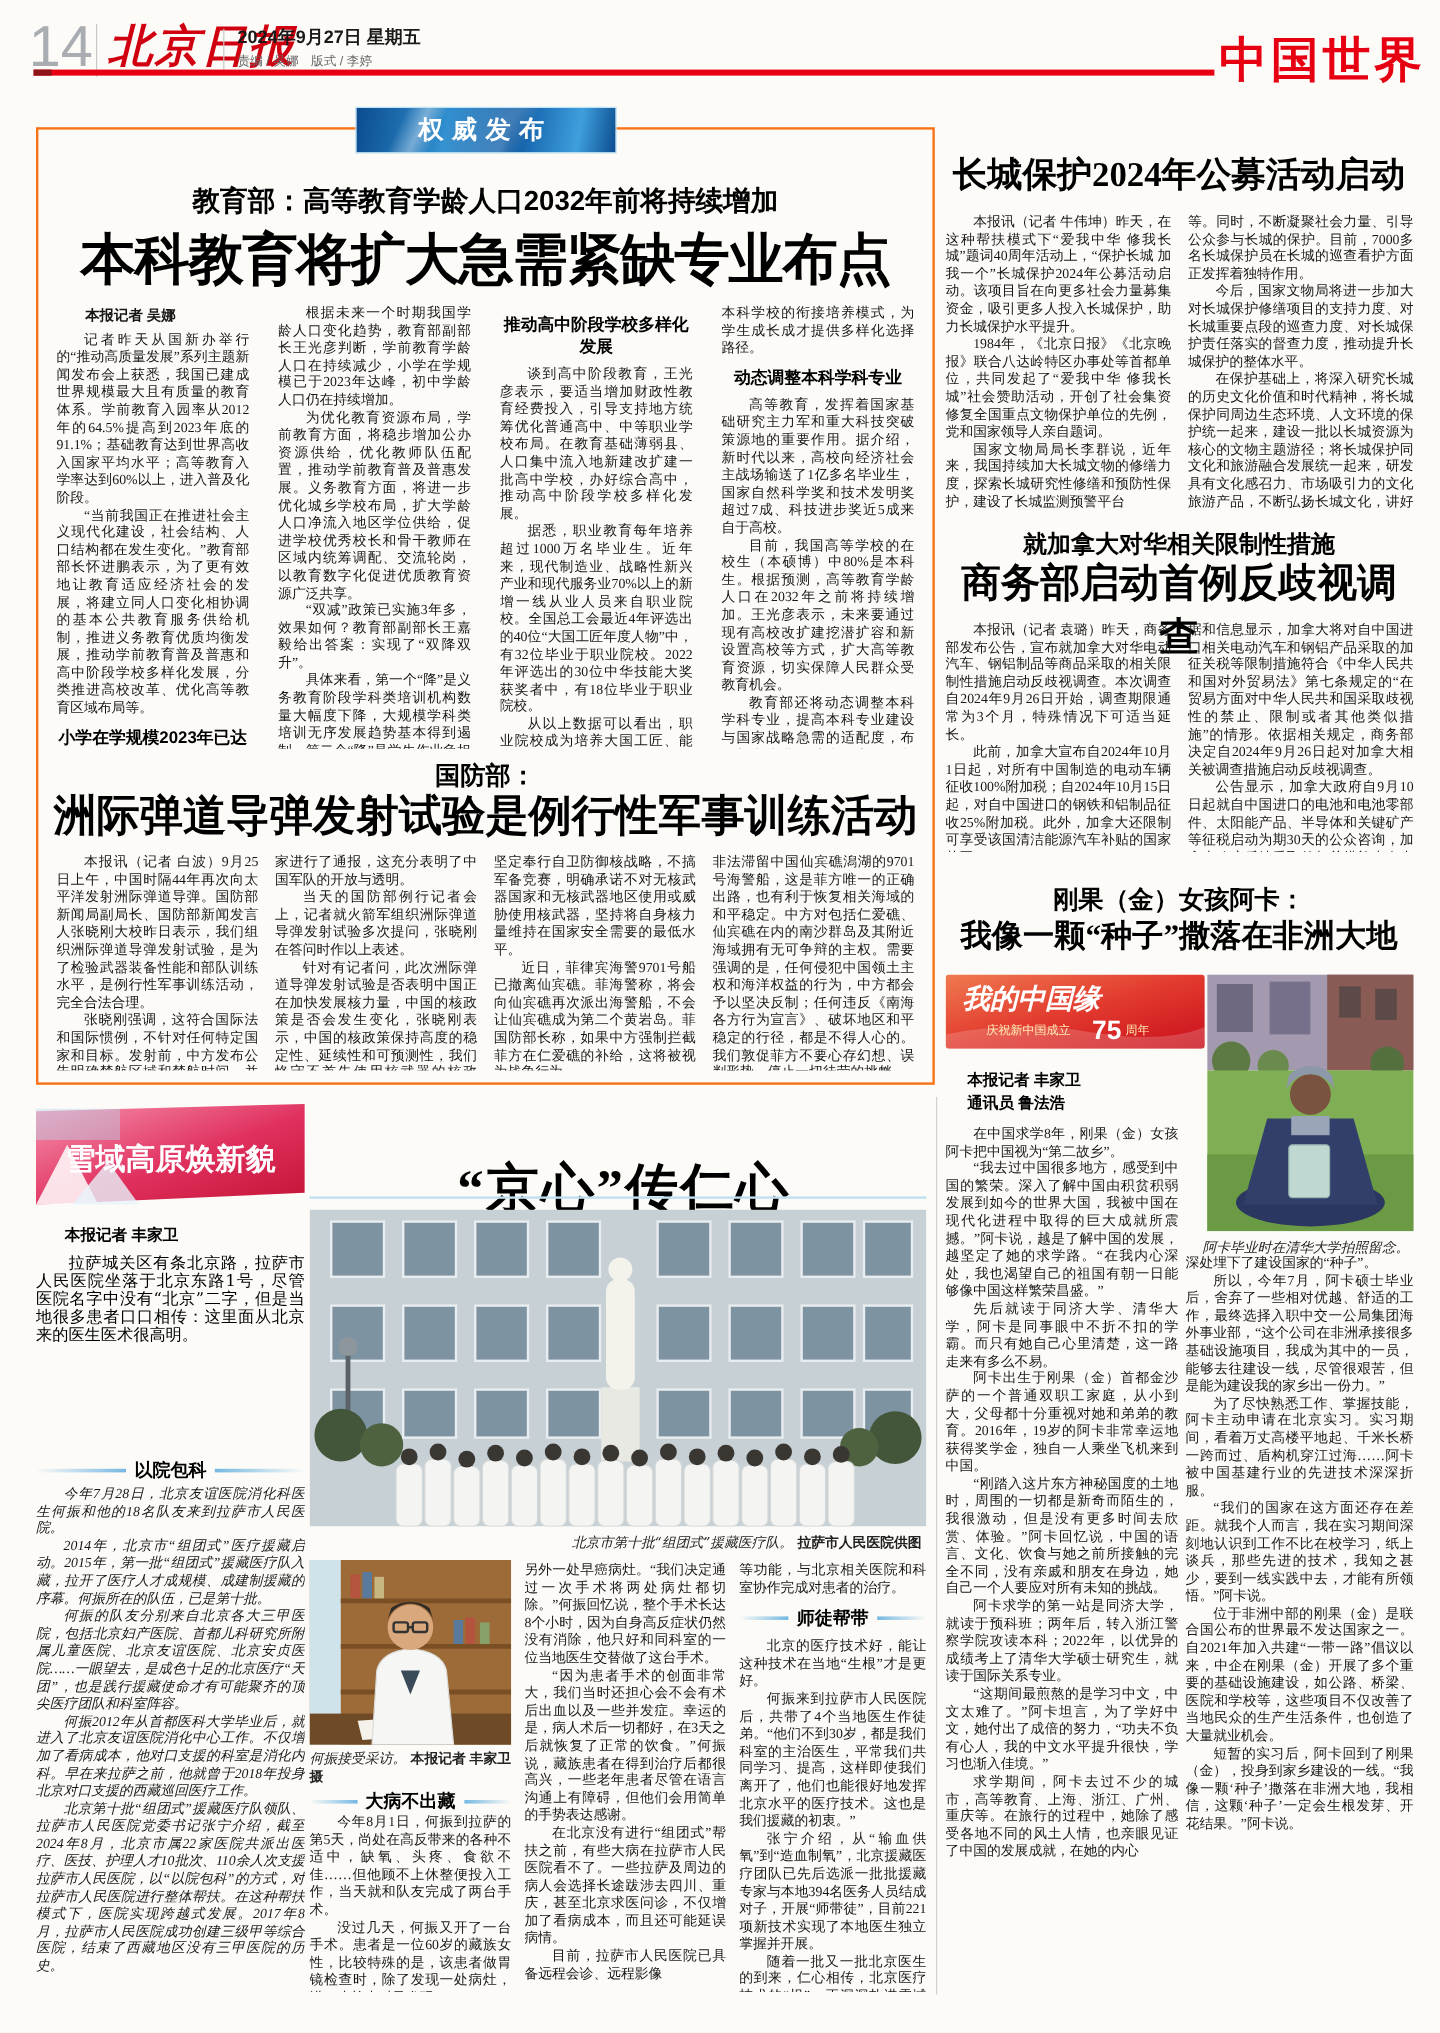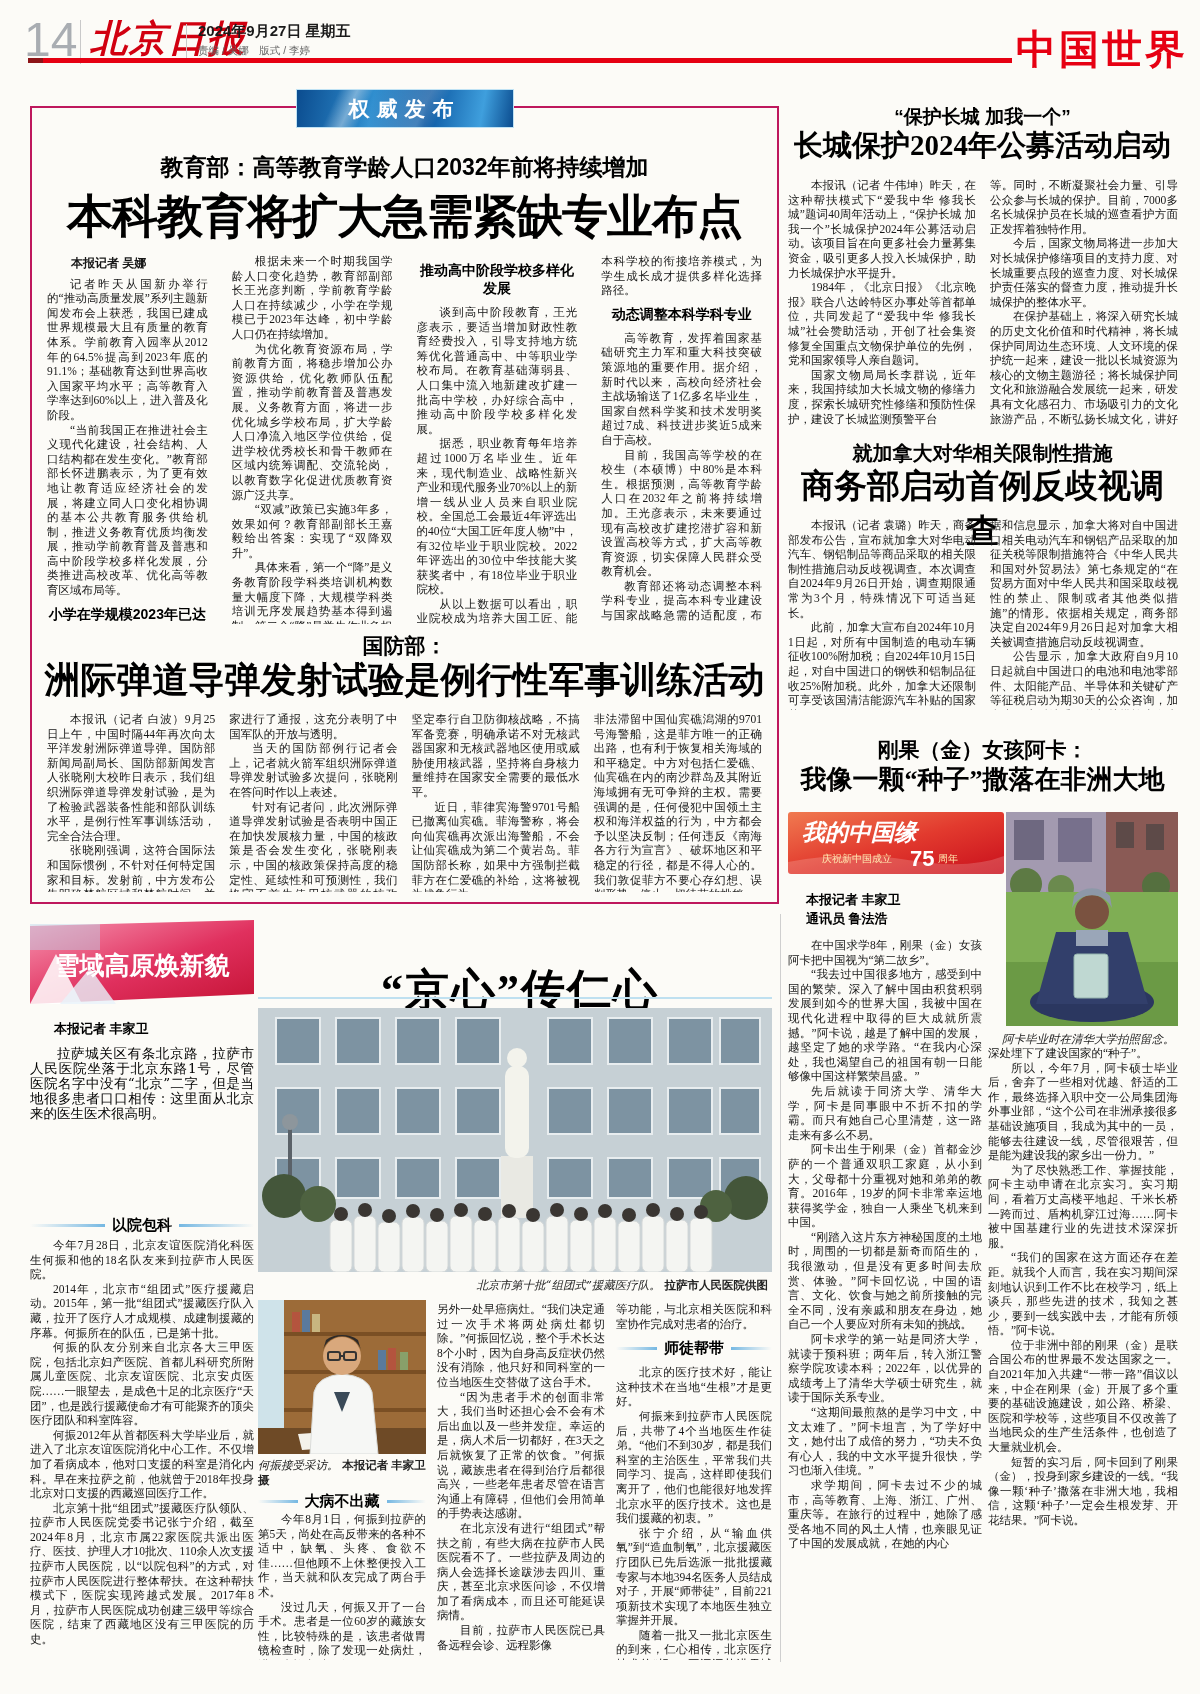--- a/index.html
+++ b/index.html
@@ -27,21 +27,21 @@
   .colsub{margin:8px 0 7px;text-align:center;font-family:"Liberation Sans",sans-serif;
           font-weight:900;font-size:14px;color:#000;}
   .rulesub{display:flex;align-items:center;gap:7px;margin:8px 0 7px;font-family:"Liberation Sans",sans-serif;
            font-weight:900;font-size:15px;color:#000;}
   .rulesub::before{content:"";flex:1;height:3px;background:linear-gradient(to right,rgba(130,195,235,0),rgba(110,180,225,.95));}
   .rulesub::after{content:"";flex:1;height:3px;background:linear-gradient(to left,rgba(130,195,235,0),rgba(110,180,225,.95));}
   .cols{display:flex;gap:14px;}
   .cols .col{flex:1;}
 
   
-  .bluebox{left:30px;top:106px;width:745px;height:794px;border:2px solid #be185d;background:#fcfbf7;}
+  .bluebox{left:30px;top:106px;width:745px;height:794px;border:2px solid #f97316;background:#fcfbf7;}
   .badge{position:absolute;left:50%;top:-19px;transform:translateX(-50%);width:216px;height:37px;
          line-height:37px;text-align:center;color:#fff;font-family:"Liberation Sans",sans-serif;
          font-weight:900;font-size:21px;letter-spacing:7px;border:1px solid #bfe2f4;
          background:
            linear-gradient(115deg,rgba(255,255,255,0) 18%,rgba(255,255,255,.38) 26%,rgba(255,255,255,0) 33%,rgba(255,255,255,.22) 58%,rgba(255,255,255,0) 66%),
            linear-gradient(100deg,#0b4c8f,#2f8ecf 35%,#0c58a2 60%,#3f9fdd 85%,#0b4c8f);}
   .edu-kicker{position:absolute;left:0;right:0;top:44px;text-align:center;
               font-family:"Liberation Sans",sans-serif;font-weight:900;font-size:23px;color:#000;}
   .edu-headline{position:absolute;left:0;right:0;top:78px;text-align:center;
                 font-family:"Liberation Sans",sans-serif;font-weight:900;font-size:46px;
@@ -79,21 +79,21 @@
   
   .v-divider{left:780px;top:914px;width:1px;height:748px;background:#cfcfcf;}
   .xueyu{left:30px;top:920px;width:224px;height:84px;}
   .jingxin{left:290px;top:914px;width:460px;text-align:center;font-family:"Liberation Serif",serif;
            font-weight:900;font-size:44px;letter-spacing:2px;color:#000;margin-top:47px;}
   .blueline2{left:258px;top:997px;width:514px;height:2px;background:#bfe0f0;}
   .lhasa-byline{left:54px;top:1020px;font-family:"Liberation Sans",sans-serif;font-weight:bold;font-size:13px;color:#000;}
   .lhasa-lead{left:30px;top:1046px;width:224px;height:158px;font-family:"DejaVu Serif",serif;
               font-size:13.5px;line-height:15px;text-align:justify;text-indent:2em;color:#000;overflow:hidden;}
   .sub-yiyuan{left:30px;top:1208px;width:224px;}
-  .lhasa-col1{left:30px;top:1238px;width:224px;height:422px;}
+  .lhasa-col1{left:30px;top:1238px;width:224px;height:422px;font-style:italic;}
   .big-photo{left:258px;top:1008px;width:514px;height:264px;}
   .big-caption{left:258px;top:1278px;width:510px;text-align:right;}
   .portrait{left:258px;top:1300px;width:168px;height:154px;}
   .portrait-caption{left:258px;top:1458px;width:172px;}
   .sub-dabing{left:258px;top:1484px;width:168px;}
   .lhasa-col2{left:258px;top:1512px;width:168px;height:148px;}
   .lhasa-col3{left:437px;top:1302px;width:168px;height:358px;}
   .lhasa-col4{left:616px;top:1302px;width:156px;height:358px;}
   svg{display:block;}
 </style>
@@ -159,21 +159,20 @@
       <div class="col">
           <p class="bp cont">坚定奉行自卫防御核战略，不搞军备竞赛，明确承诺不对无核武器国家和无核武器地区使用或威胁使用核武器，坚持将自身核力量维持在国家安全需要的最低水平。</p>
           <p class="bp">近日，菲律宾海警9701号船已撤离仙宾礁。菲海警称，将会向仙宾礁再次派出海警船，不会让仙宾礁成为第二个黄岩岛。菲国防部长称，如果中方强制拦截菲方在仁爱礁的补给，这将被视为战争行为。</p>
         </div>
       <div class="col">
           <p class="bp cont">非法滞留中国仙宾礁潟湖的9701号海警船，这是菲方唯一的正确出路，也有利于恢复相关海域的和平稳定。中方对包括仁爱礁、仙宾礁在内的南沙群岛及其附近海域拥有无可争辩的主权。需要强调的是，任何侵犯中国领土主权和海洋权益的行为，中方都会予以坚决反制；任何违反《南海各方行为宣言》、破坏地区和平稳定的行径，都是不得人心的。我们敦促菲方不要心存幻想、误判形势，停止一切徒劳的挑衅。</p>
         </div>
     </div>
   </div>
 
-  <div class="abs rail-kicker wall-kicker">“保护长城 加我一个”</div>
   <div class="abs rail-headline wall-headline">长城保护2024年公募活动启动</div>
   <div class="abs wall-cols cols">
     <div class="col">
         <p class="bp">本报讯（记者 牛伟坤）昨天，在这种帮扶模式下“爱我中华 修我长城”题词40周年活动上，“保护长城 加我一个”长城保护2024年公募活动启动。该项目旨在向更多社会力量募集资金，吸引更多人投入长城保护，助力长城保护水平提升。</p>
         <p class="bp">1984年，《北京日报》《北京晚报》联合八达岭特区办事处等首都单位，共同发起了“爱我中华 修我长城”社会赞助活动，开创了社会集资修复全国重点文物保护单位的先例，党和国家领导人亲自题词。</p>
         <p class="bp">国家文物局局长李群说，近年来，我国持续加大长城文物的修缮力度，探索长城研究性修缮和预防性保护，建设了长城监测预警平台</p>
       </div>
     <div class="col">
         <p class="bp cont">等。同时，不断凝聚社会力量、引导公众参与长城的保护。目前，7000多名长城保护员在长城的巡查看护方面正发挥着独特作用。</p>
         <p class="bp">今后，国家文物局将进一步加大对长城保护修缮项目的支持力度、对长城重要点段的巡查力度、对长城保护责任落实的督查力度，推动提升长城保护的整体水平。</p>

